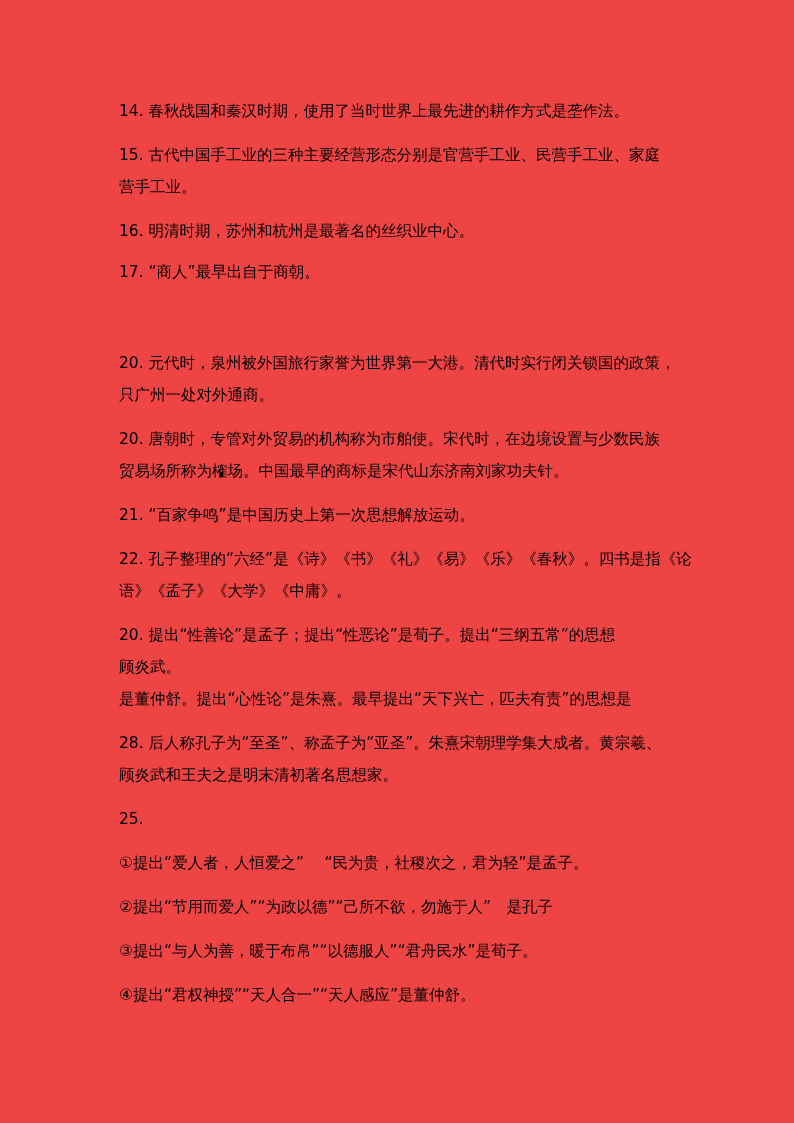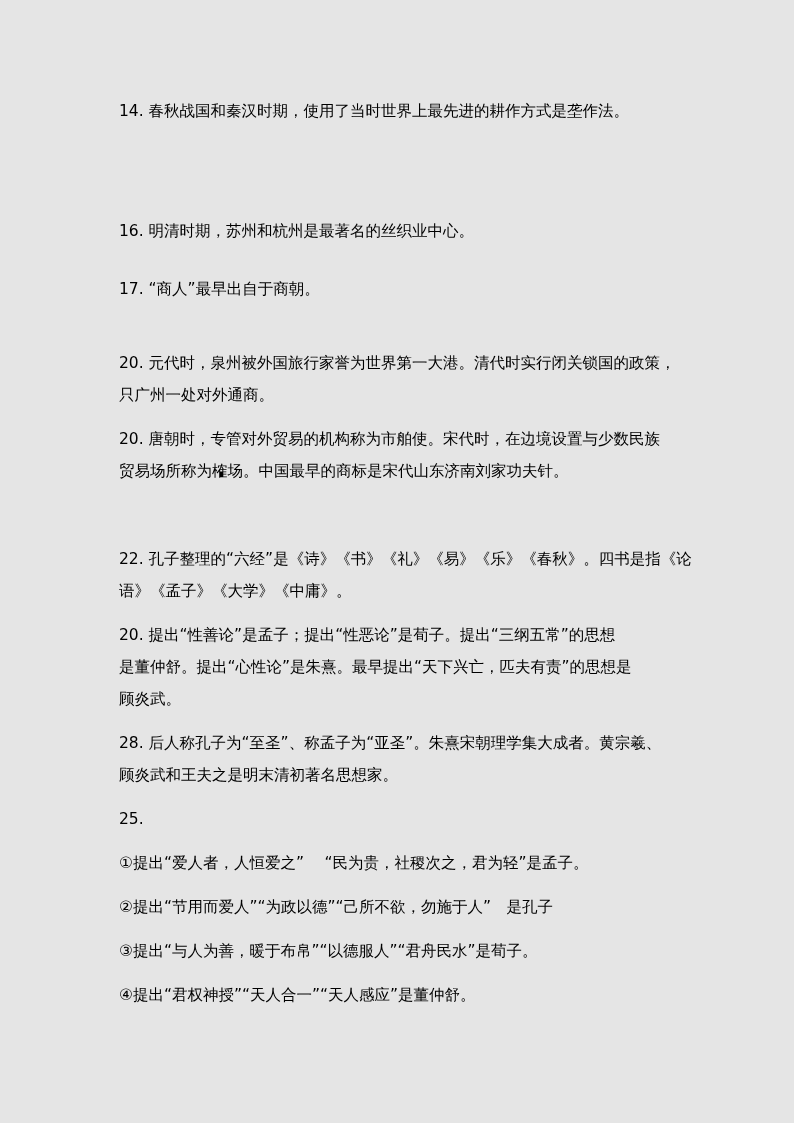--- a/index.html
+++ b/index.html
@@ -13,21 +13,21 @@
       position: relative;
       overflow: hidden;
       font-family: "DejaVu Sans", "Liberation Sans", sans-serif;
       color: #000000;
     }
     .page {
       position: absolute;
       left: 0; top: 0;
       width: 794px;
       height: 1123px;
-      background: #e5e5e5;
+      background: #ef4444;
     }
     .para {
       position: absolute;
       left: 119px;
       width: 560px;
       font-size: 15.5px;
       line-height: 32px;
       white-space: nowrap;
       letter-spacing: 0px;
     }
@@ -38,50 +38,57 @@
   </style>
 </head>
 <body>
 
 <div class="page">
 
   <div class="para" style="top:95px">
     <span class="line">14. 春秋战国和秦汉时期，使用了当时世界上最先进的耕作方式是垄作法。</span>
   </div>
 
+  <div class="para" style="top:139px">
+    <span class="line">15. 古代中国手工业的三种主要经营形态分别是官营手工业、民营手工业、家庭</span>
+    <span class="line">营手工业。</span>
+  </div>
 
   <div class="para" style="top:215px">
     <span class="line">16. 明清时期，苏州和杭州是最著名的丝织业中心。</span>
   </div>
 
-  <div class="para" style="top:273px">
+  <div class="para" style="top:256px">
     <span class="line">17. “商人”最早出自于商朝。</span>
   </div>
 
 
   <div class="para" style="top:347px">
     <span class="line">20. 元代时，泉州被外国旅行家誉为世界第一大港。清代时实行闭关锁国的政策，</span>
     <span class="line">只广州一处对外通商。</span>
   </div>
 
   <div class="para" style="top:423px">
     <span class="line">20. 唐朝时，专管对外贸易的机构称为市舶使。宋代时，在边境设置与少数民族</span>
     <span class="line">贸易场所称为榷场。中国最早的商标是宋代山东济南刘家功夫针。</span>
   </div>
 
+  <div class="para" style="top:499px">
+    <span class="line">21. “百家争鸣”是中国历史上第一次思想解放运动。</span>
+  </div>
 
   <div class="para" style="top:543px">
     <span class="line">22. 孔子整理的“六经”是《诗》《书》《礼》《易》《乐》《春秋》。四书是指《论</span>
     <span class="line">语》《孟子》《大学》《中庸》。</span>
   </div>
 
   <div class="para" style="top:619px">
     <span class="line">20. 提出“性善论”是孟子；提出“性恶论”是荀子。提出“三纲五常”的思想</span>
+    <span class="line">顾炎武。</span>
     <span class="line">是董仲舒。提出“心性论”是朱熹。最早提出“天下兴亡，匹夫有责”的思想是</span>
-    <span class="line">顾炎武。</span>
   </div>
 
   <div class="para" style="top:727px">
     <span class="line">28. 后人称孔子为“至圣”、称孟子为“亚圣”。朱熹宋朝理学集大成者。黄宗羲、</span>
     <span class="line">顾炎武和王夫之是明末清初著名思想家。</span>
   </div>
 
   <div class="para" style="top:803px">
     <span class="line">25.</span>
   </div>

